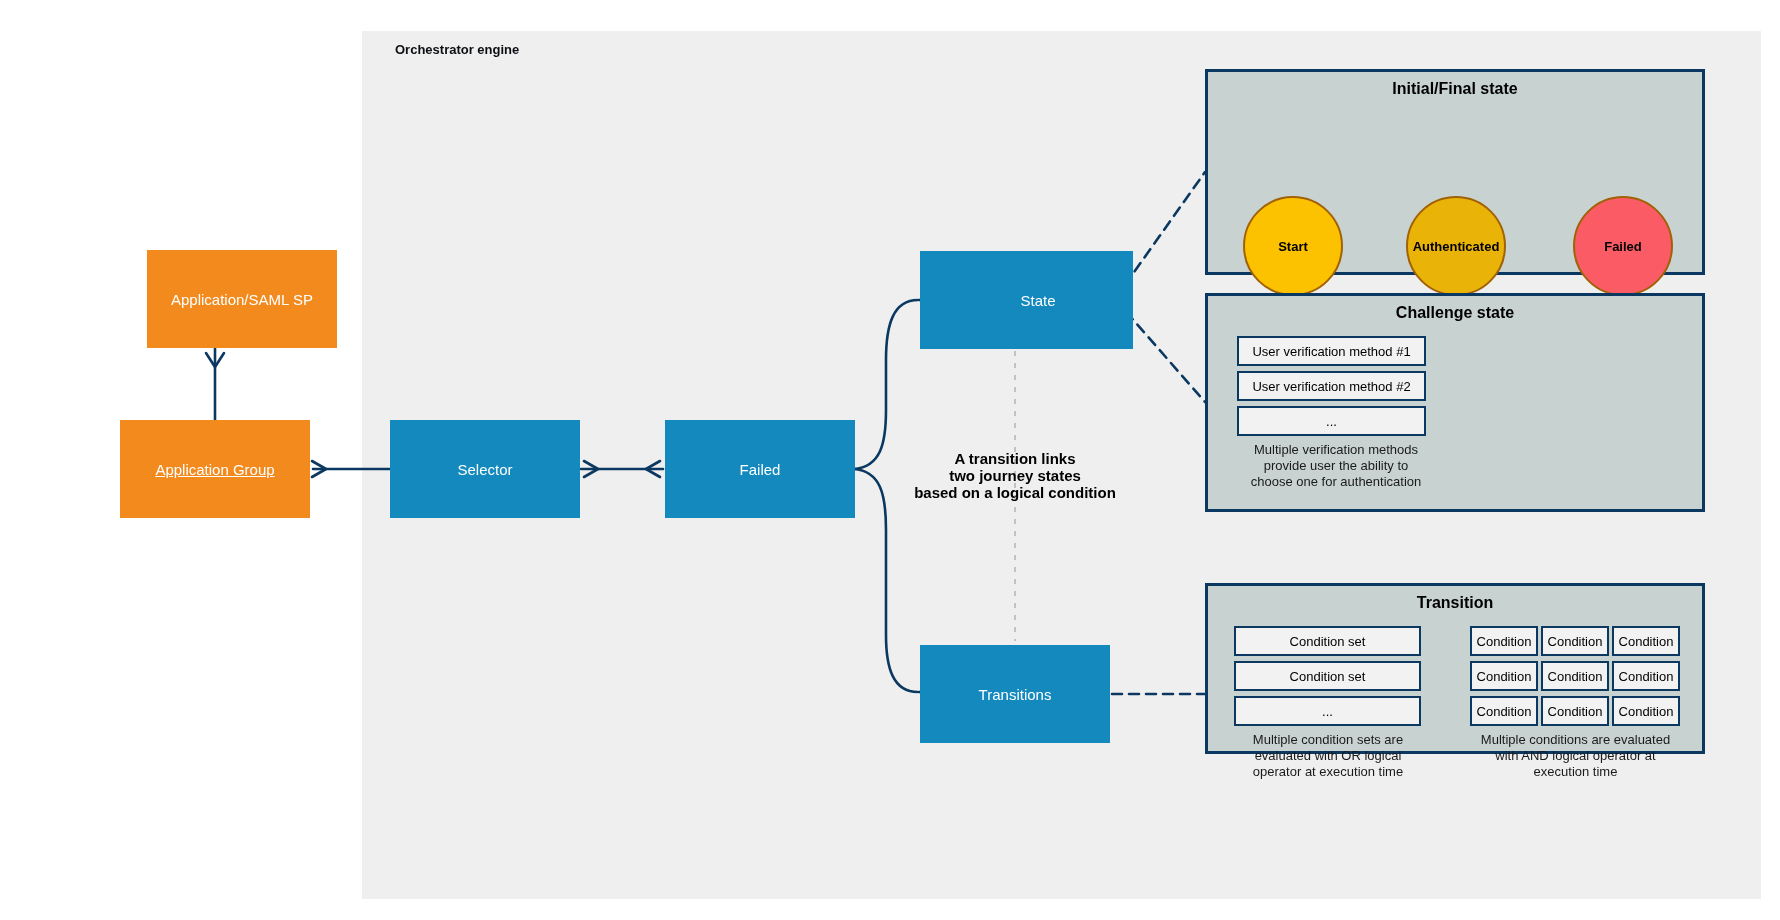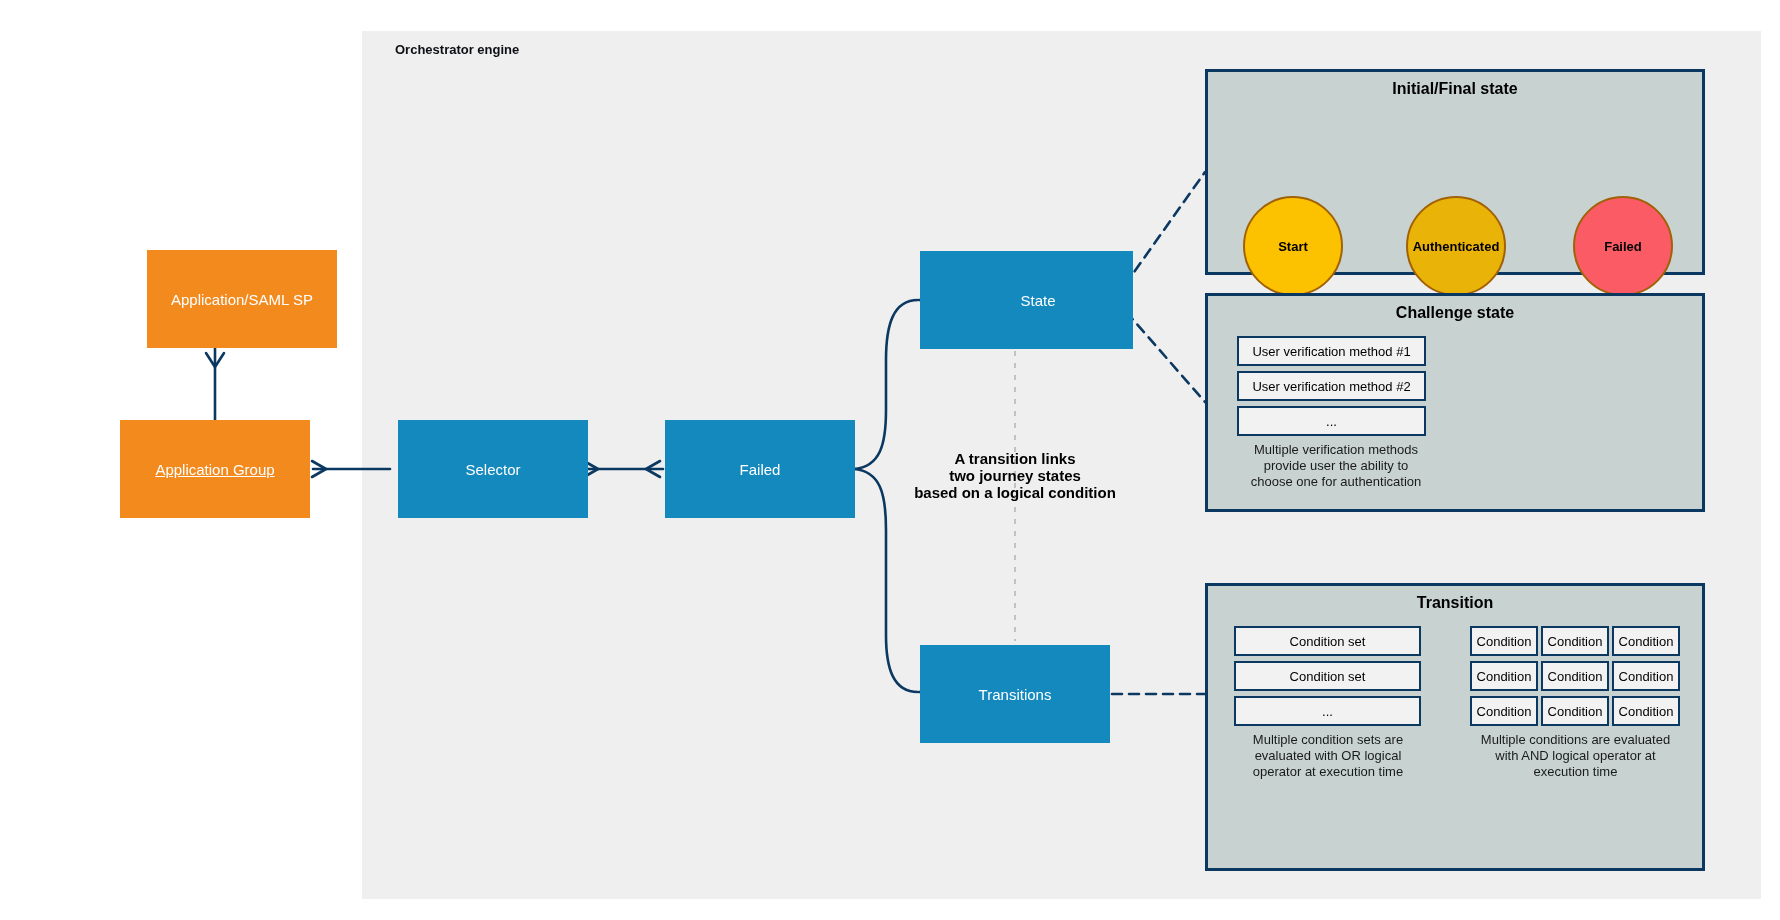--- a/index.html
+++ b/index.html
@@ -155,21 +155,21 @@
     </g>
     <path d="M 1015 351 L 1015 641" stroke="#c2c2c2" stroke-width="2" fill="none" stroke-dasharray="5 7"></path>
   </svg>
 
   <div class="node orange" style="left:120px; top:250px;margin-left:27px;">
     <span>Application/SAML SP</span>
   </div>
   <div class="node orange" style="left:120px; top:420px;text-decoration:underline;">
     <span>Application Group</span>
   </div>
-  <div class="node blue" style="left:390px; top:420px;margin-left:8px;">
+  <div class="node blue" style="left:390px; top:420px;">
     <span>Selector</span>
   </div>
   <div class="node blue" style="left:665px; top:420px;">
     <span>Failed</span>
   </div>
   <div class="node blue" style="left:920px; top:251px;padding-left:23px;">
     <span>State</span>
   </div>
   <div class="node blue" style="left:920px; top:645px;">
     <span>Transitions</span>
@@ -195,21 +195,21 @@
   <div class="big-panel" style="top:293px; height:219px;">
     <div class="panel-title">Challenge state</div>
     <div class="slot-box" style="left:29px; top:40px; width:189px;">User verification method #1</div>
     <div class="slot-box" style="left:29px; top:75px; width:189px;">User verification method #2</div>
     <div class="slot-box" style="left:29px; top:110px; width:189px;">...</div>
     <div class="panel-caption" style="left:4px; top:146px; width:248px;">Multiple verification methods
 provide user the ability to
 choose one for authentication</div>
   </div>
 
-  <div class="big-panel" style="top:583px; height:288px;padding-left:44px;">
+  <div class="big-panel" style="top:583px; height:171px;padding-left:44px;">
     <div class="panel-title">Transition</div>
 
     <div class="slot-box" style="left:26px; top:40px; width:187px;">Condition set</div>
     <div class="slot-box" style="left:26px; top:75px; width:187px;">Condition set</div>
     <div class="slot-box" style="left:26px; top:110px; width:187px;">...</div>
     <div class="panel-caption" style="left:0px; top:146px; width:240px;">Multiple condition sets are
 evaluated with OR logical
 operator at execution time</div>
 
     <div class="slot-box" style="left:262px; top:40px; width:68px;">Condition</div>

